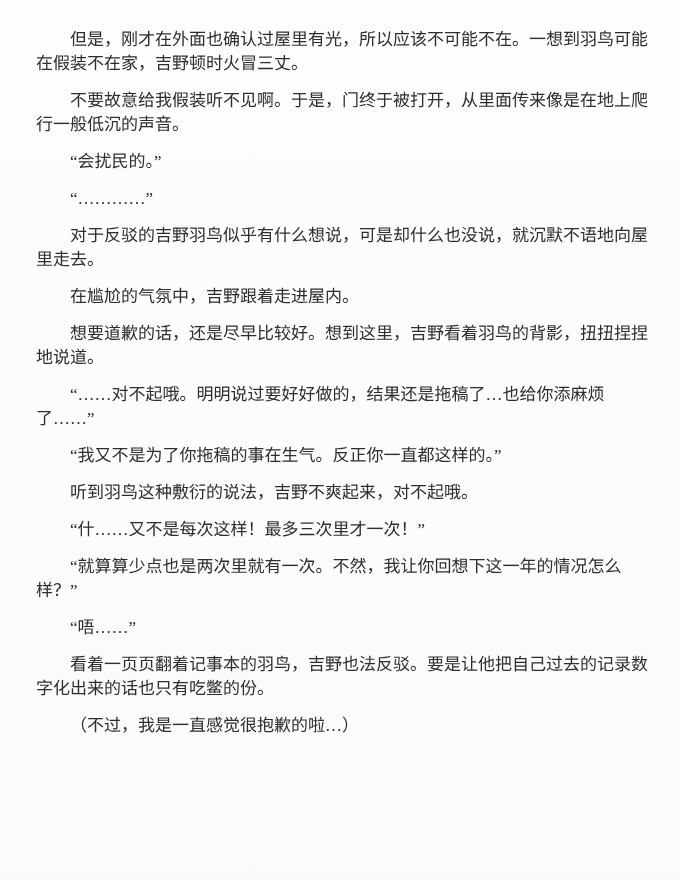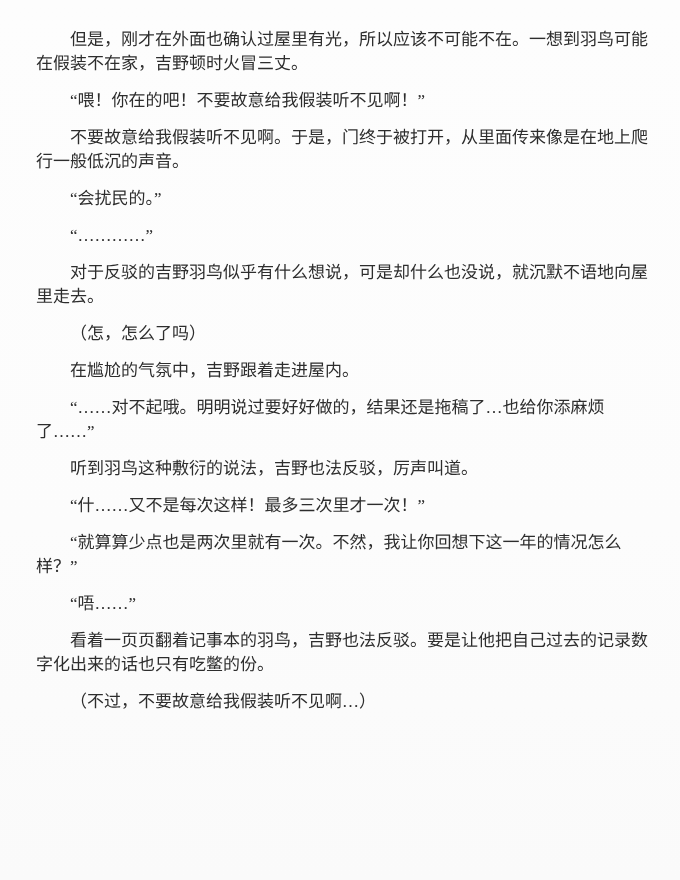--- a/index.html
+++ b/index.html
@@ -29,28 +29,28 @@
     letter-spacing: 0;
     -webkit-font-smoothing: antialiased;
   }
 </style>
 </head>
 <body>
 
 <div class="page">
   <div class="text-column">
     <p>但是，刚才在外面也确认过屋里有光，所以应该不可能不在。一想到羽鸟可能在假装不在家，吉野顿时火冒三丈。</p>
-    <p>“喂！你在的吧！不要故意给我假装听不见啊！”</p>
     <p>不要故意给我假装听不见啊。于是，门终于被打开，从里面传来像是在地上爬行一般低沉的声音。</p>
     <p>“会扰民的。”</p>
     <p>“…………”</p>
     <p>对于反驳的吉野羽鸟似乎有什么想说，可是却什么也没说，就沉默不语地向屋里走去。</p>
-    <p>（怎，怎么了吗）</p>
     <p>在尴尬的气氛中，吉野跟着走进屋内。</p>
+    <p>想要道歉的话，还是尽早比较好。想到这里，吉野看着羽鸟的背影，扭扭捏捏地说道。</p>
     <p>“……对不起哦。明明说过要好好做的，结果还是拖稿了…也给你添麻烦了……”</p>
-    <p>听到羽鸟这种敷衍的说法，吉野也法反驳，厉声叫道。</p>
+    <p>“我又不是为了你拖稿的事在生气。反正你一直都这样的。”</p>
+    <p>听到羽鸟这种敷衍的说法，吉野不爽起来，对不起哦。</p>
     <p>“什……又不是每次这样！最多三次里才一次！”</p>
     <p>“就算算少点也是两次里就有一次。不然，我让你回想下这一年的情况怎么样？”</p>
     <p>“唔……”</p>
     <p>看着一页页翻着记事本的羽鸟，吉野也法反驳。要是让他把自己过去的记录数字化出来的话也只有吃鳖的份。</p>
-    <p>（不过，不要故意给我假装听不见啊…）</p>
+    <p>（不过，我是一直感觉很抱歉的啦…）</p>
   </div>
 </div>
 
 </body></html>

